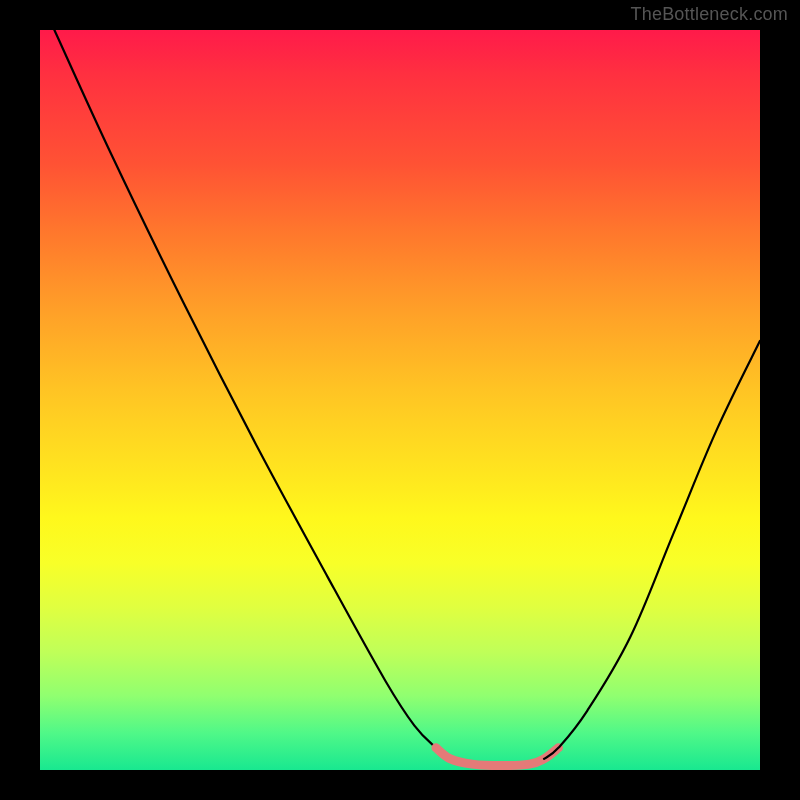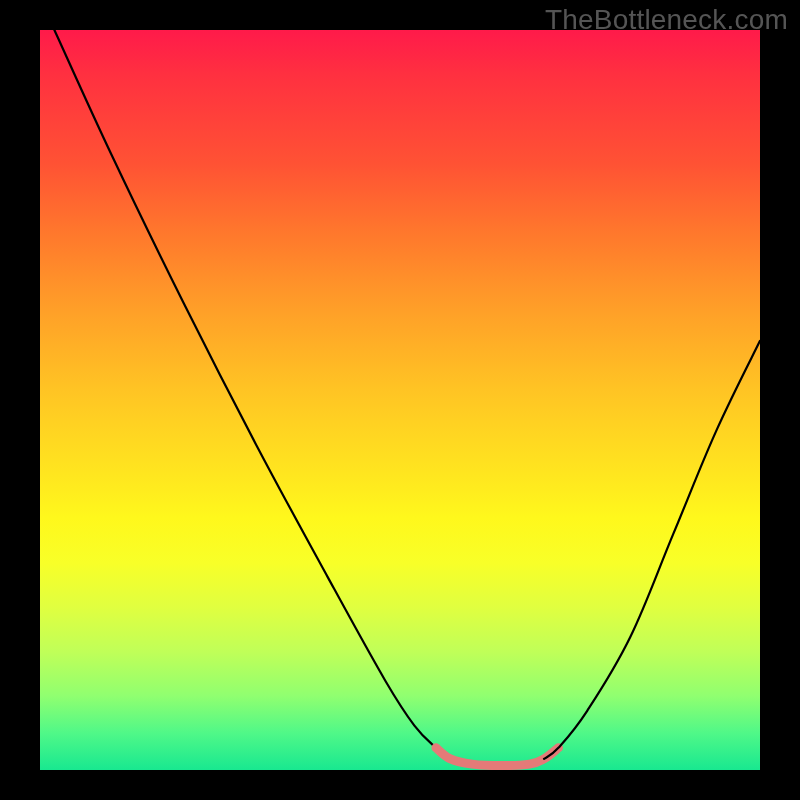--- a/index.html
+++ b/index.html
@@ -14,21 +14,21 @@
   .container {
     position: relative;
     width: 800px;
     height: 800px;
     background: #000;
   }
   .watermark {
     position: absolute;
     top: 4px;
     right: 12px;
-    font-size: 28px;
+    font-size: 18px;
     font-weight: 500;
     color: #555;
     letter-spacing: 0.2px;
     z-index: 5;
   }
   .plot-area {
     position: absolute;
     left: 40px;
     top: 30px;
     width: 720px;

